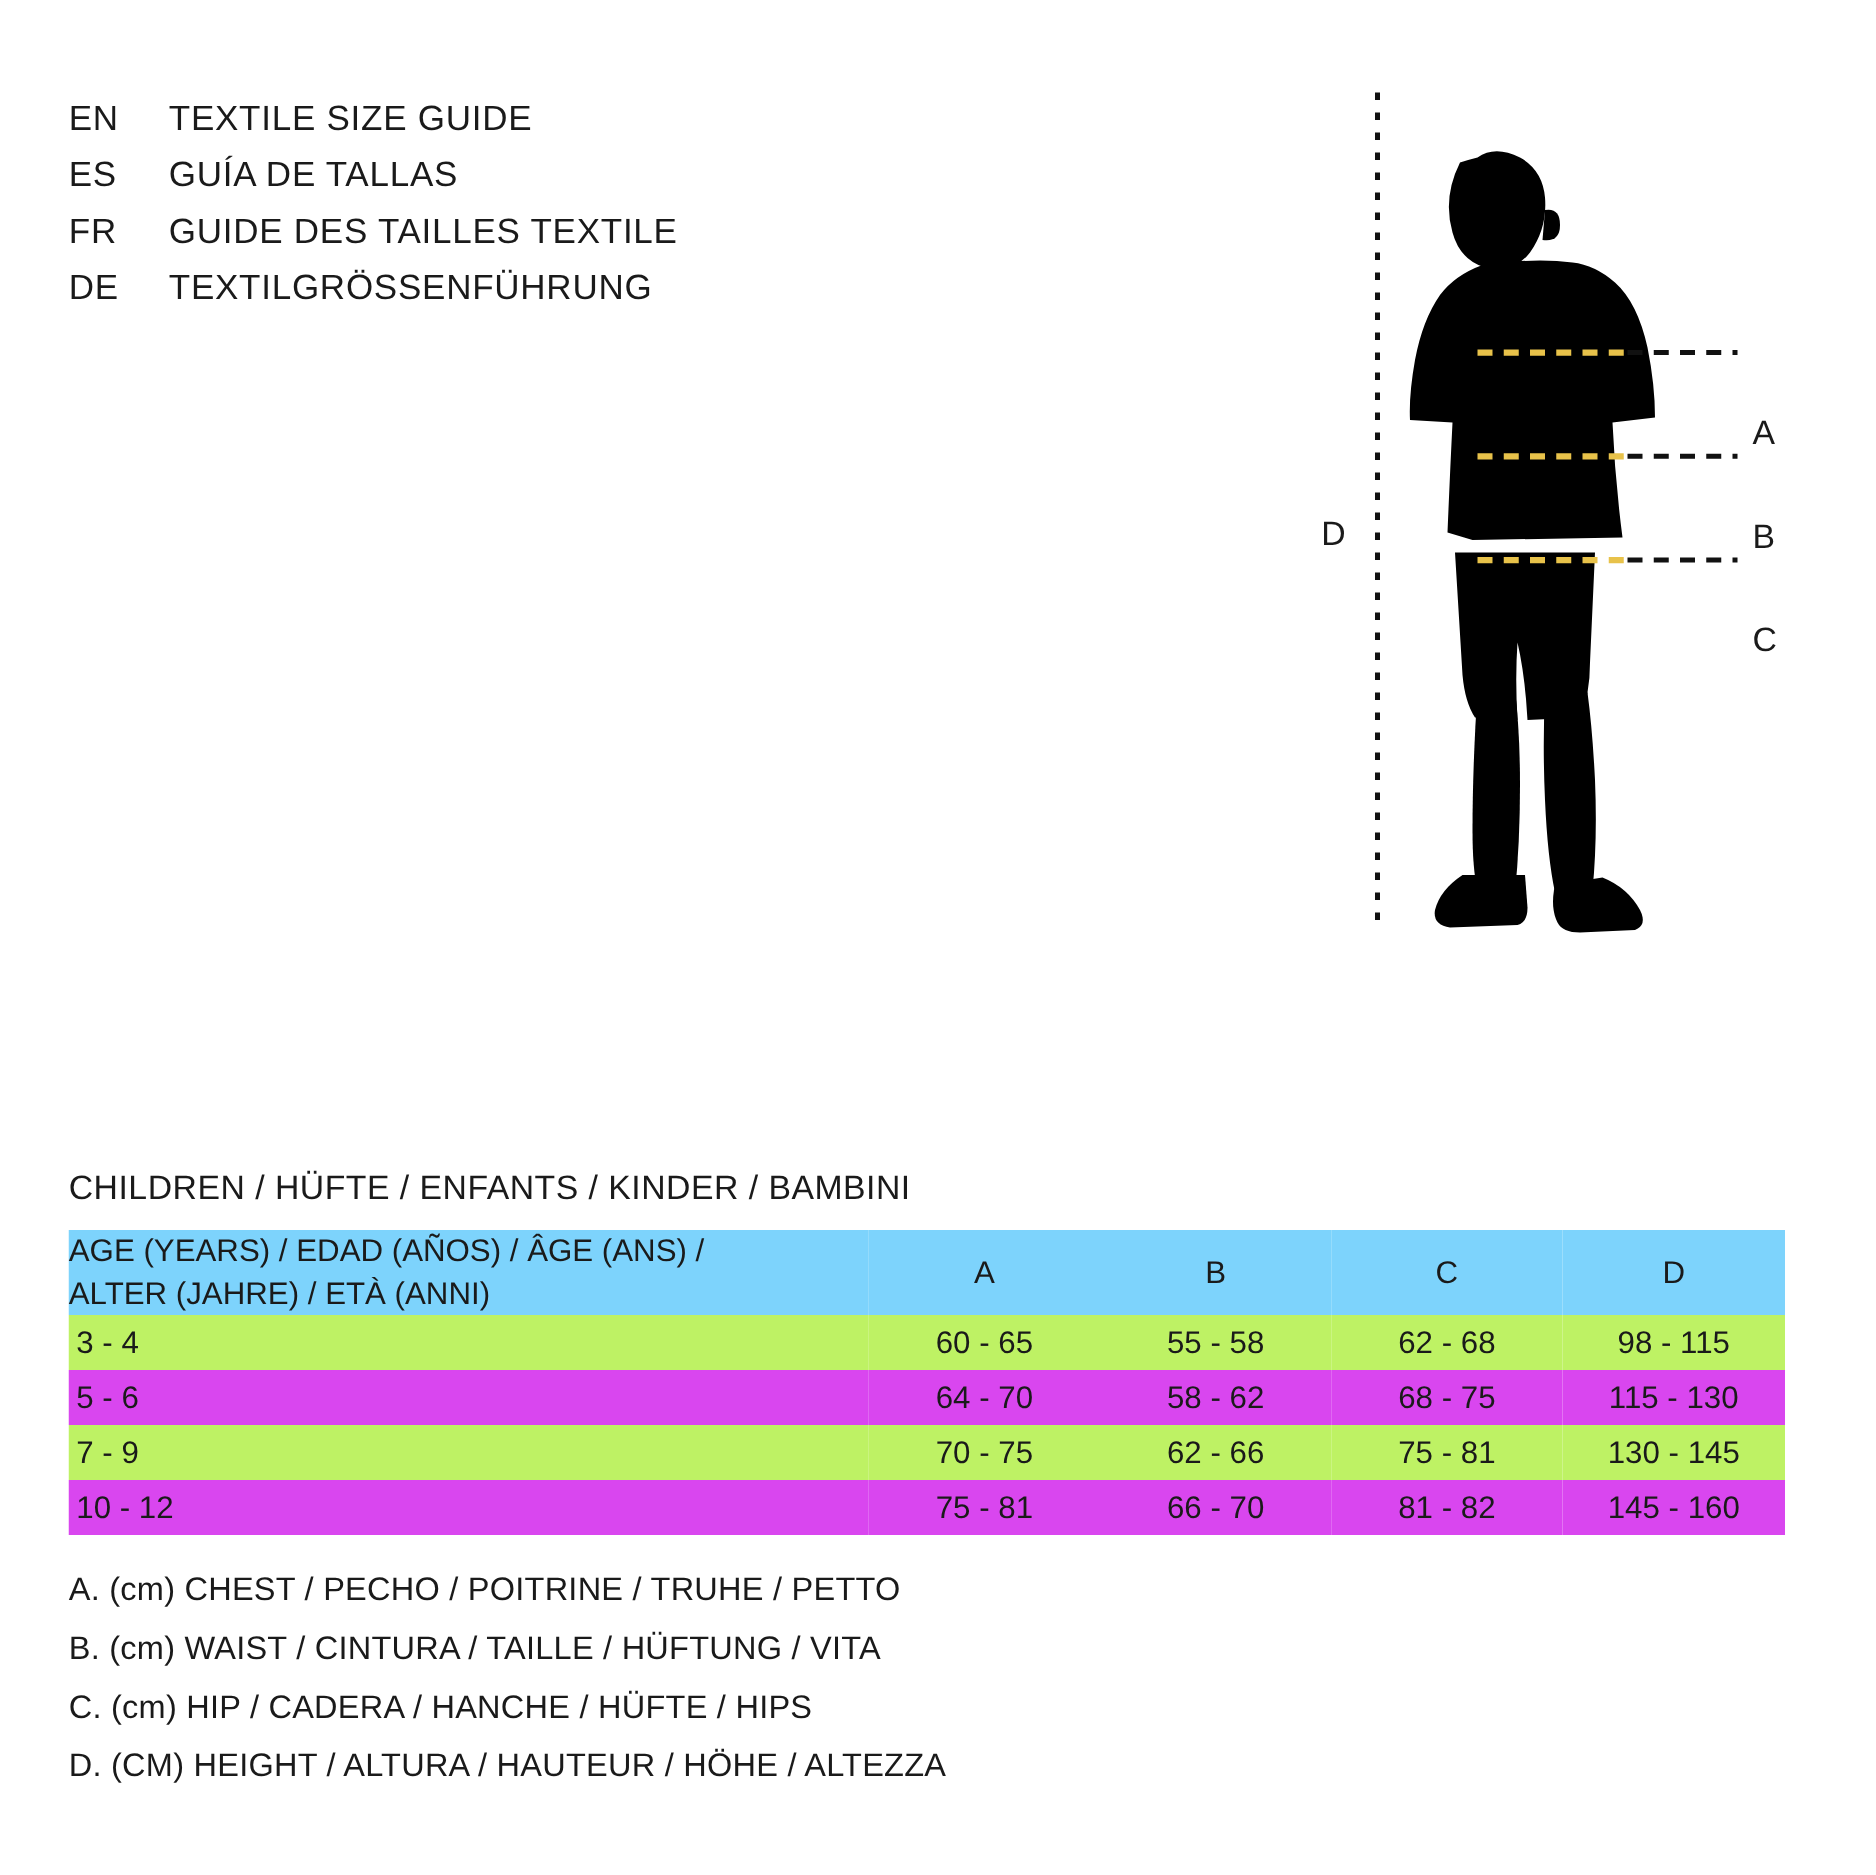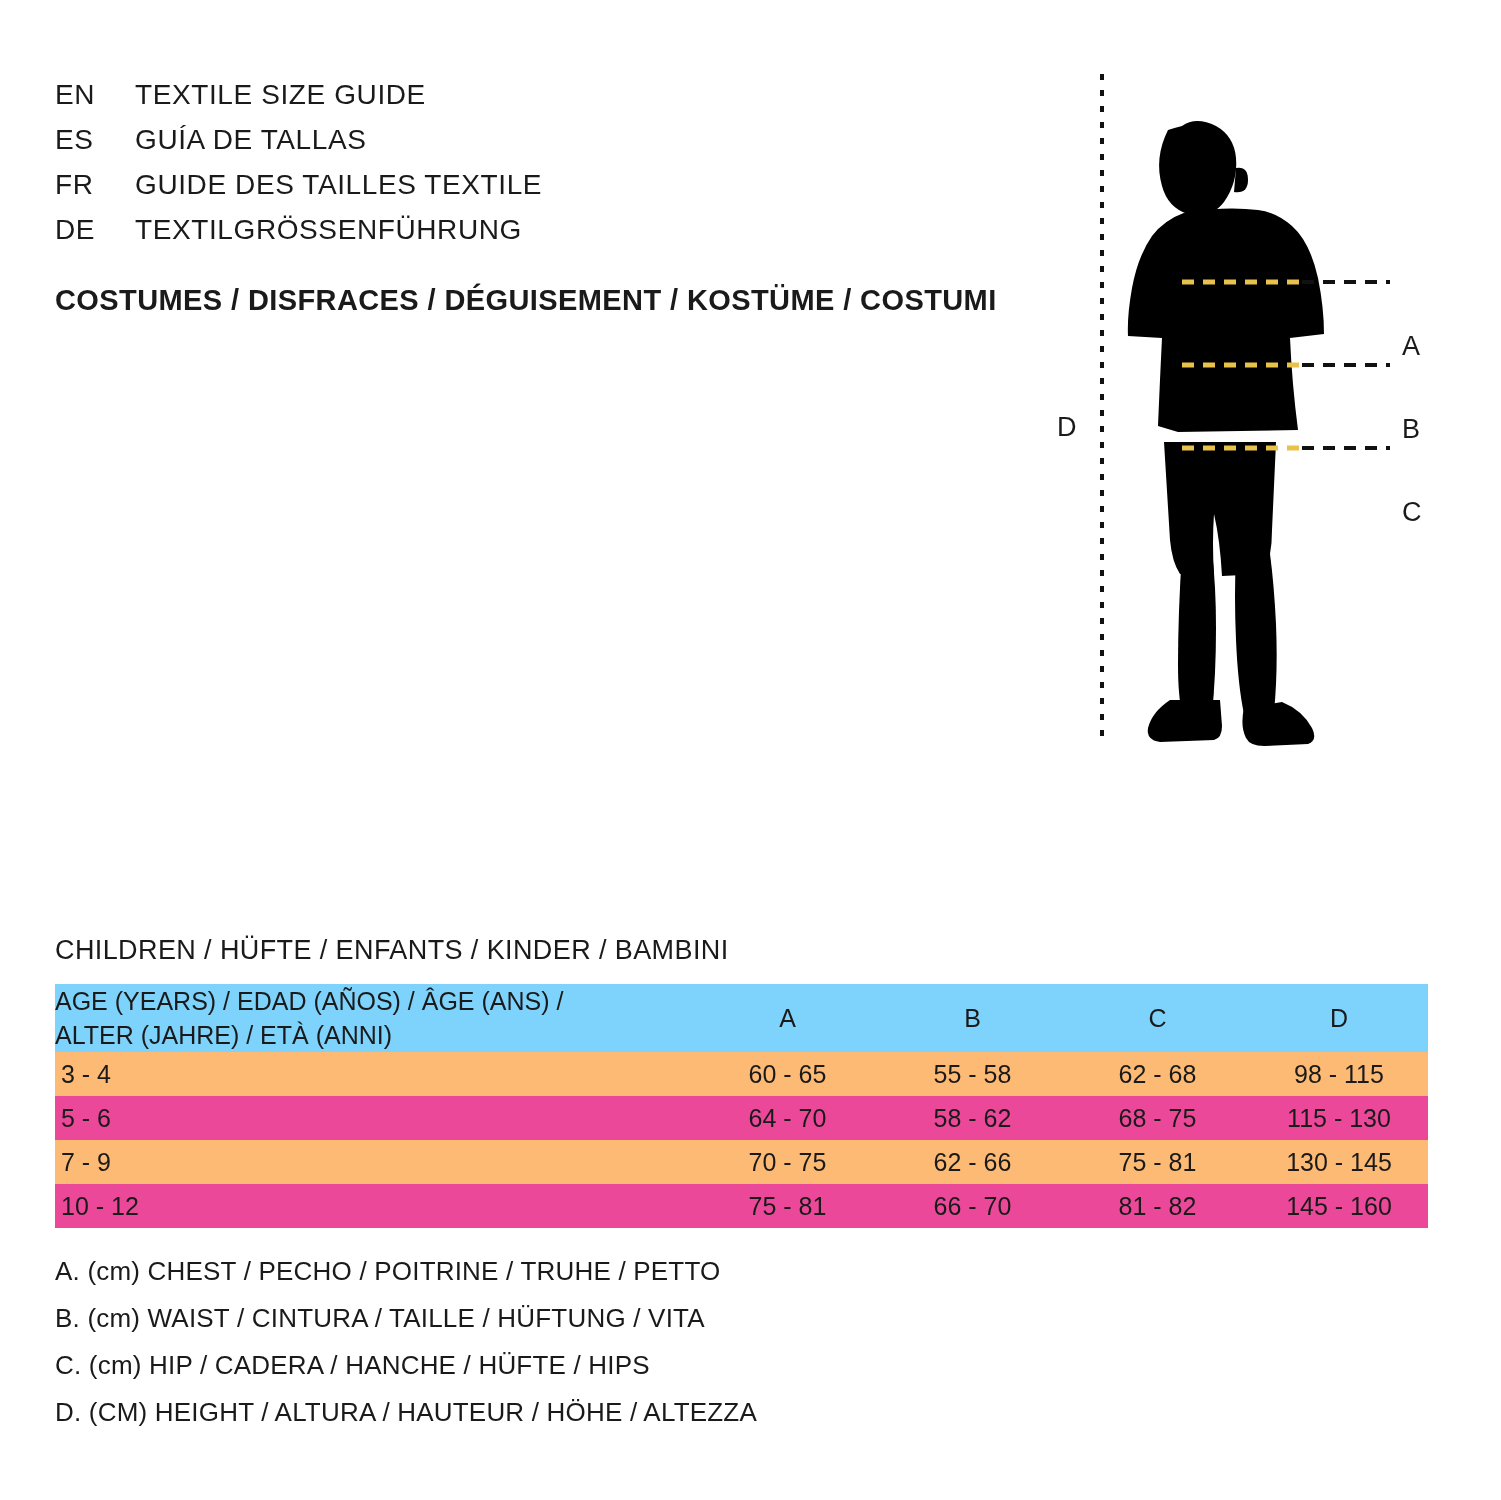--- a/index.html
+++ b/index.html
@@ -114,24 +114,24 @@
     line-height: 44px;
   }
   tbody td.age-cell {
     text-align: left;
     padding-left: 6px;
   }
   tbody td.val {
     text-align: center;
   }
   tbody tr.row-odd {
-    background: #fdba74;
+    background: #bef264;
   }
   tbody tr.row-even {
-    background: #ec4899;
+    background: #d946ef;
   }
 
   .legend {
     position: absolute;
     left: 55px;
     top: 1248px;
     width: 1000px;
   }
   .legend-row {
     font-size: 26px;
@@ -152,21 +152,20 @@
     <span class="lang-text">GUÍA DE TALLAS</span>
   </div>
   <div class="lang-row">
     <span class="lang-code">FR</span>
     <span class="lang-text">GUIDE DES TAILLES TEXTILE</span>
   </div>
   <div class="lang-row">
     <span class="lang-code">DE</span>
     <span class="lang-text">TEXTILGRÖSSENFÜHRUNG</span>
   </div>
-  <div class="costumes-line">COSTUMES / DISFRACES / DÉGUISEMENT / KOSTÜME / COSTUMI</div>
 </div>
 
 <div class="figure-area">
   <svg class="figure-svg" width="420" height="700" viewBox="0 0 420 700">
 
     <line x1="62" y1="14" x2="62" y2="680" stroke="#111111" stroke-width="4" stroke-dasharray="6,10"></line>
 
     <g fill="#000000">
 
       <path d="M128 70 q-14 28 -6 56 q6 22 26 28 q22 6 36 -12 q14 -20 12 -44 q-2 -22 -20 -32 q-20 -10 -34 -0 q-8 2 -14 4 z"></path>

